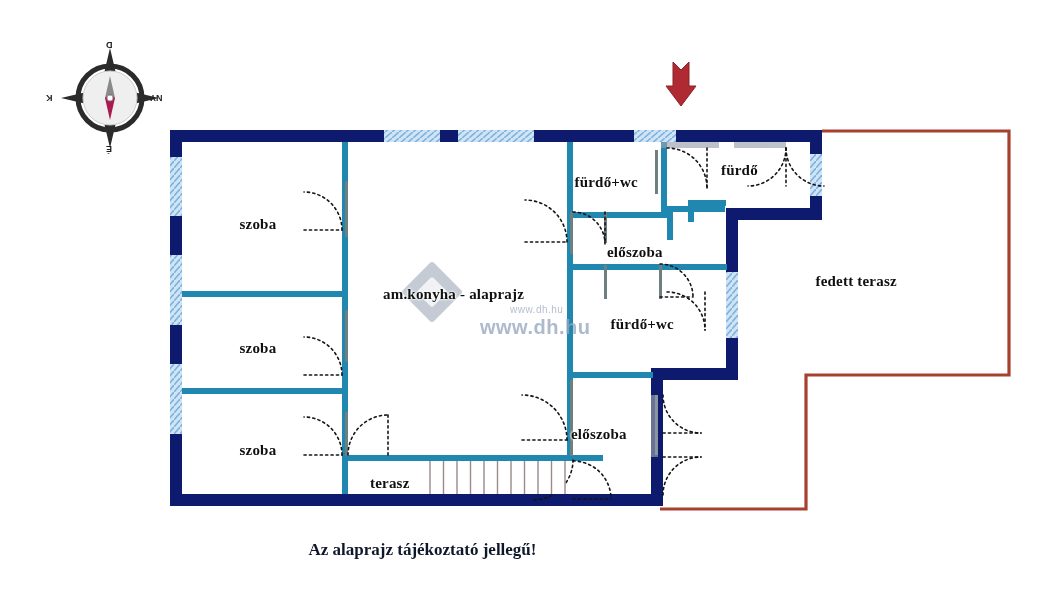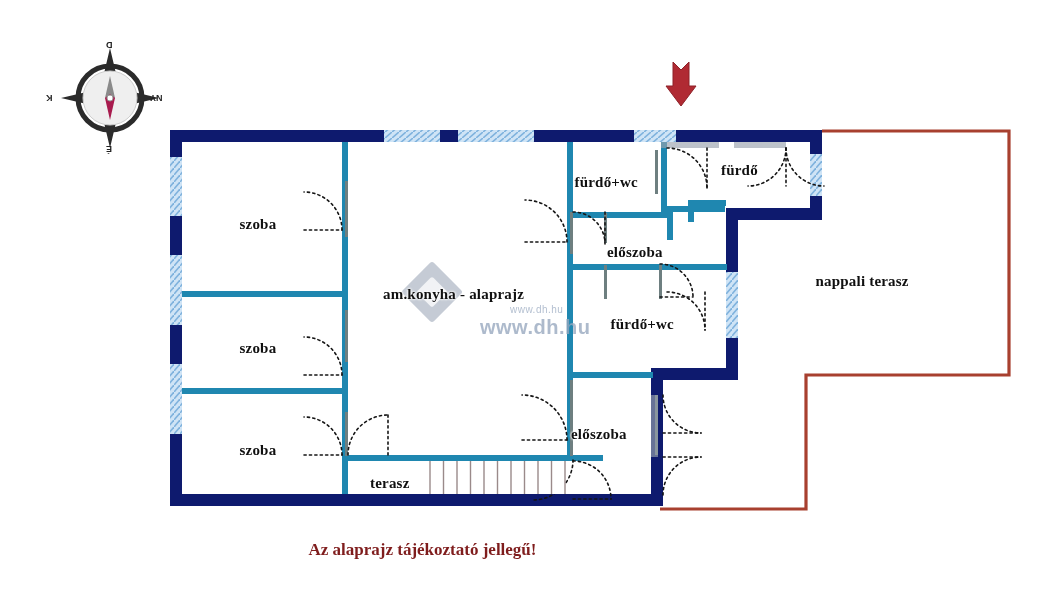--- a/index.html
+++ b/index.html
@@ -23,21 +23,21 @@
     text-shadow:0 0 3px #fff,0 0 3px #fff,0 0 2px #fff;
     z-index:30;
   }
   .caption{
     position:absolute;
     left:0;top:540px;width:845px;
     text-align:center;
     font-family:"Liberation Serif", serif;
     font-weight:bold;
     font-size:17px;
-    color:#7f1d1d;
+    color:#0f172a;
     z-index:30;
   }
   
   #compass{position:absolute;left:55px;top:42px;width:110px;height:112px;z-index:25;}
   .cmplabel{
     position:absolute;
     font-family:"Liberation Sans", sans-serif;
     font-size:9px;font-weight:bold;color:#222;
     transform:scale(-1,-1);
   }
@@ -291,17 +291,17 @@
   <div class="roomlabel" id="lbl-szoba-1" style="font-size: 15px; left: 239.5px; top: 215.5px;">szoba</div>
   <div class="roomlabel" id="lbl-szoba-2" style="font-size: 15px; left: 239.5px; top: 339.5px;">szoba</div>
   <div class="roomlabel" id="lbl-szoba-3" style="font-size: 15px; left: 239.5px; top: 441.5px;">szoba</div>
   <div class="roomlabel" id="lbl-nappali" style="font-size: 15px; left: 383px; top: 285.5px;">am.konyha - alaprajz</div>
   <div class="roomlabel" id="lbl-spejz" style="font-size: 15px; left: 370px; top: 474.5px;">terasz</div>
   <div class="roomlabel" id="lbl-furdo-wc-1" style="font-size: 15px; left: 574.5px; top: 173.5px;">fürdő+wc</div>
   <div class="roomlabel" id="lbl-eloszoba" style="font-size: 15px; left: 607px; top: 243.5px;">előszoba</div>
   <div class="roomlabel" id="lbl-furdo-wc-2" style="font-size: 15px; left: 610.5px; top: 315.5px;">fürdő+wc</div>
   <div class="roomlabel" id="lbl-kozlekedo" style="font-size: 15px; left: 571px; top: 425.5px;">előszoba</div>
   <div class="roomlabel" id="lbl-eloter" style="font-size: 15px; left: 721px; top: 161.5px;">fürdő</div>
-  <div class="roomlabel" id="lbl-terasz" style="font-size: 15px; left: 815.5px; top: 272.5px;">nappali terasz</div>
+  <div class="roomlabel" id="lbl-terasz" style="font-size: 15px; left: 815.5px; top: 272.5px;">fedett terasz</div>
 
   <div class="caption">Az alaprajz tájékoztató jellegű!</div>
 
 </div>
 
 </body></html>

